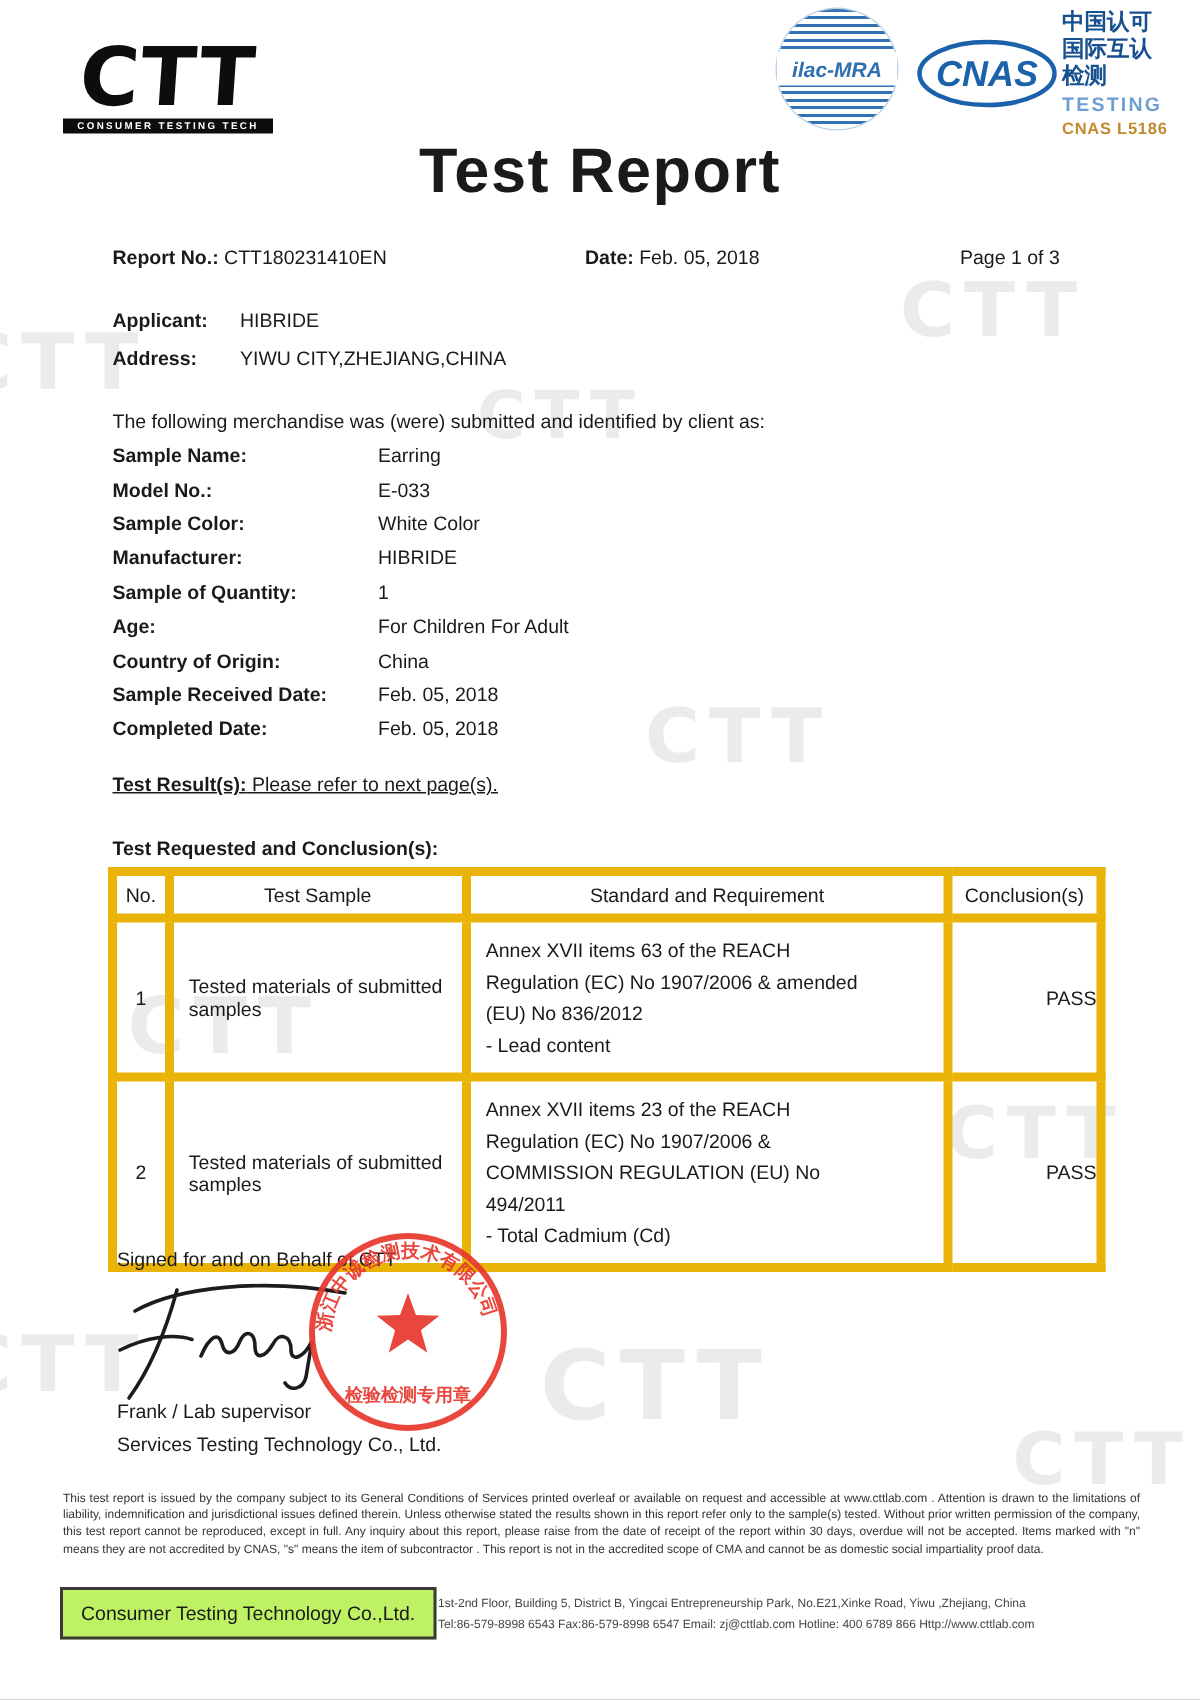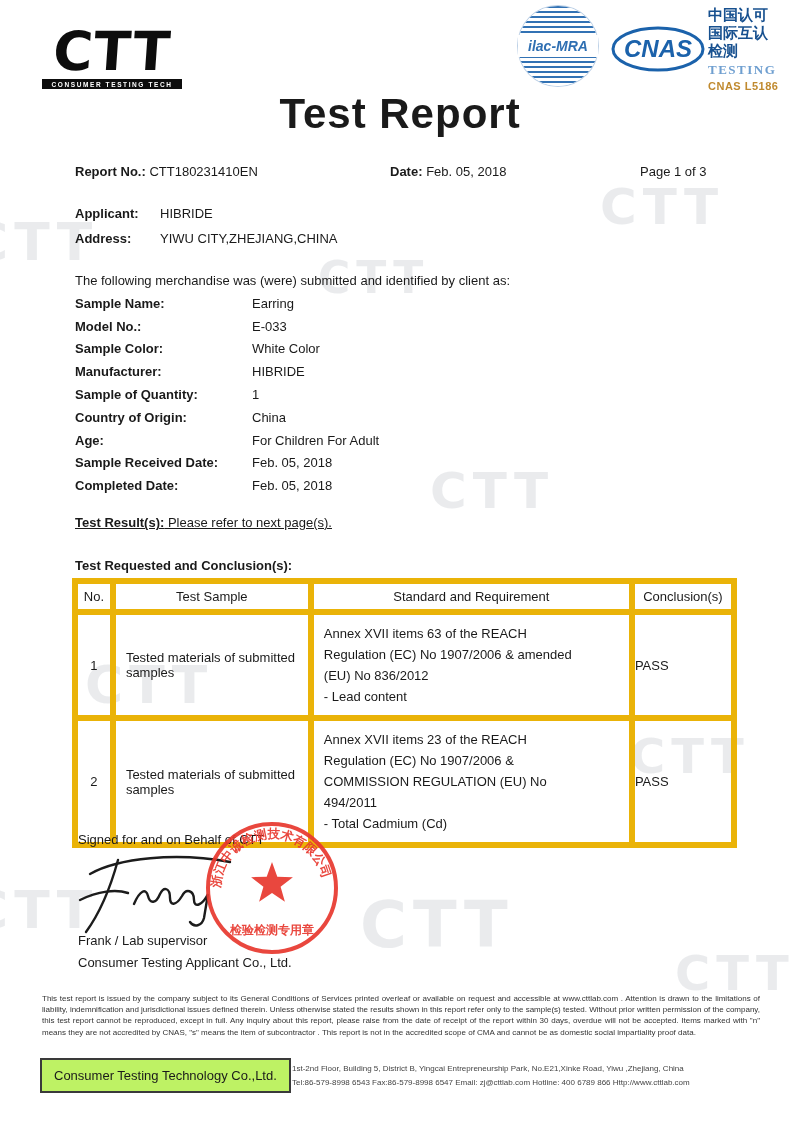--- a/index.html
+++ b/index.html
@@ -32,21 +32,21 @@
     background:repeating-linear-gradient(180deg,#3272b4 0 2px,#ffffff 2px 5px);
     box-shadow:0 0 0 1px #bcd0e6; display:flex; align-items:center; justify-content:center;
   }
   .ilac-band {
     background:#fff; width:100%; text-align:center; font-weight:bold;
     color:#2f6fb2; font-size:14px; padding:3px 0; font-style:italic;
   }
   .cnas { position:absolute; left:610px; top:22px; }
   .accred { position:absolute; left:708px; top:6px; line-height:1.2; }
   .accred .cn  { color:#17508f; font-weight:bold; font-size:15px; }
-  .accred .testing { color:#6f9fd0; font-weight:bold; font-size:13px; letter-spacing:1.5px; margin-top:2px;font-family:Liberation Serif, serif; }
+  .accred .testing { color:#6f9fd0; font-weight:bold; font-size:13px; letter-spacing:1.5px; margin-top:2px; }
   .accred .code { color:#c08a2f; font-weight:bold; font-size:11px; letter-spacing:.5px; margin-top:2px; }
   .title {
     position:absolute; top:90px; left:0; right:0; text-align:center;
     font-size:42px; font-weight:bold; letter-spacing:1px;
   }
 
   
   .report-row { position:absolute; top:164px; left:75px; width:665px; font-size:13px; }
   .report-row .b { font-weight:bold; }
   .pos-date { position:absolute; left:315px; top:0; }
@@ -68,21 +68,21 @@
   .tbl-heading { position:absolute; top:558px; left:75px; font-size:13px; font-weight:bold; }
   table.results {
     position:absolute; top:578px; left:72px; width:665px;
     border-collapse:collapse; font-size:13px; table-layout:fixed;
   }
   table.results th, table.results td { border:6px solid #eab308; }
   table.results th { font-weight:normal; padding:5px 3px; text-align:center; }
   td.c-no { width:36px; text-align:center; }
   td.c-sample { width:227px; padding:8px 10px; vertical-align:middle; }
   td.c-std { width:305px; padding:8px 10px; vertical-align:middle; line-height:1.62; white-space:pre-line; }
-  td.c-pass { width:97px; text-align:left; }
+  td.c-pass { width:97px; text-align:right; }
 
   
   .signed-for { position:absolute; top:832px; left:78px; font-size:13px; }
   .sig-svg { position:absolute; top:846px; left:72px; }
   .stamp { position:absolute; top:818px; left:202px; opacity:.92; }
   .signer { position:absolute; top:933px; left:78px; font-size:13px; }
   .sig-company { position:absolute; top:955px; left:78px; font-size:13px; }
 
   
   .disclaimer {
@@ -176,26 +176,26 @@
       </div>
       <div class="kv">
         <span class="k">Manufacturer:</span>
         <span>HIBRIDE</span>
       </div>
       <div class="kv">
         <span class="k">Sample of Quantity:</span>
         <span>1</span>
       </div>
       <div class="kv">
+        <span class="k">Age:</span>
+        <span>For Children For Adult</span>
+      </div>
+      <div class="kv">
         <span class="k">Country of Origin:</span>
         <span>China</span>
-      </div>
-      <div class="kv">
-        <span class="k">Age:</span>
-        <span>For Children For Adult</span>
       </div>
       <div class="kv">
         <span class="k">Sample Received Date:</span>
         <span>Feb. 05, 2018</span>
       </div>
       <div class="kv">
         <span class="k">Completed Date:</span>
         <span>Feb. 05, 2018</span>
       </div>
     </div>
@@ -255,21 +255,21 @@
       </defs>
       <circle cx="70" cy="70" r="64" fill="none" stroke="#e8382e" stroke-width="4"></circle>
       <text fill="#e8382e" font-size="12.5" font-weight="bold" font-family="DejaVu Sans, sans-serif">
         <textPath xlink:href="#arcTop" href="#arcTop" startOffset="2">浙江中诚检测技术有限公司</textPath>
       </text>
       <polygon fill="#e8382e" points="70,44 75.3,58.7 90.9,59.2 78.6,68.8 82.9,83.8 70,75 57.1,83.8 61.4,68.8 49.1,59.2 64.7,58.7"></polygon>
       <text x="70" y="116" text-anchor="middle" fill="#e8382e" font-size="12" font-weight="bold" font-family="DejaVu Sans, sans-serif">检验检测专用章</text>
     </svg>
 
     <div class="signer">Frank / Lab supervisor</div>
-    <div class="sig-company">Consumer Testing Applicant Co., Ltd.</div>
+    <div class="sig-company">Services Testing Technology Co., Ltd.</div>
 
     <div class="disclaimer">This test report is issued by the company subject to its General Conditions of Services printed overleaf or available on request and accessible at www.cttlab.com . Attention is drawn to the limitations of liability, indemnification and jurisdictional issues defined therein. Unless otherwise stated the results shown in this report refer only to the sample(s) tested. Without prior written permission of the company, this test report cannot be reproduced, except in full. Any inquiry about this report, please raise from the date of receipt of the report within 30 days, overdue will not be accepted. Items marked with "n" means they are not accredited by CNAS, "s" means the item of subcontractor . This report is not in the accredited scope of CMA and cannot be as domestic social impartiality proof data.</div>
 
     <div class="footer-box">Consumer Testing Technology Co.,Ltd.</div>
 
     <div class="footer-right">
       <div>1st-2nd Floor, Building 5, District B, Yingcai Entrepreneurship Park, No.E21,Xinke Road, Yiwu ,Zhejiang, China</div>
       <div>Tel:86-579-8998 6543    Fax:86-579-8998 6547    Email: zj@cttlab.com    Hotline: 400 6789 866    Http://www.cttlab.com</div>
     </div>
 

